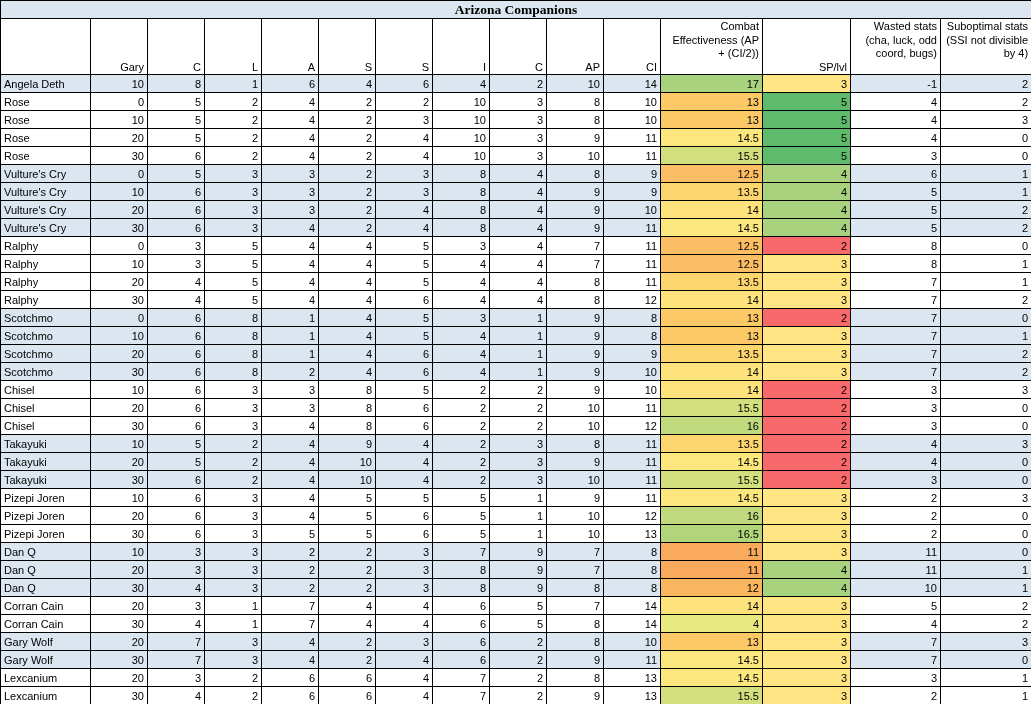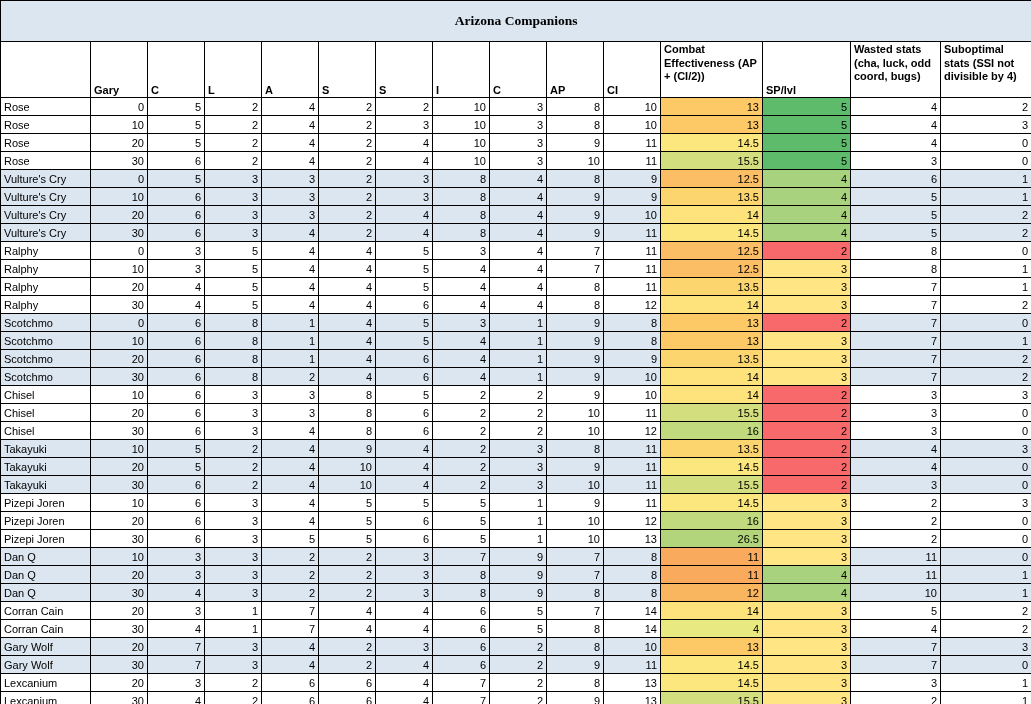--- a/index.html
+++ b/index.html
@@ -13,24 +13,24 @@
   th,td{
     border:1px solid #000;
     font-size:11px;font-weight:normal;
     padding:0 3px;height:18px;box-sizing:border-box;
     overflow:hidden;white-space:nowrap;color:#000;
     background:#fff;
   }
   tr.title-row th{
     height:18px;background:#dce6f1;
     font-family:"Liberation Serif",serif;font-weight:bold;font-size:13.5px;
-    text-align:center;vertical-align:middle;padding:12px;
+    text-align:center;vertical-align:middle;padding:0;
   }
   tr.header-row{height:56px;}
-  tr.header-row th{vertical-align:bottom;text-align:left;line-height:13px;font-weight:bold;}
+  tr.header-row th{vertical-align:bottom;text-align:right;line-height:13px;}
   tr.header-row th.hdr-multi{
     vertical-align:top;white-space:normal;line-height:13.5px;padding-top:1px;
   }
   tbody tr{height:18px;}
   td.num{text-align:right;}
   td.name{text-align:left;}
   tr.shaded td{background:#dce6f1;}
 </style>
 </head>
 <body>
@@ -70,20 +70,37 @@
           <th>C</th>
           <th>AP</th>
           <th>CI</th>
           <th class="hdr-multi">Combat Effectiveness (AP + (CI/2))</th>
           <th>SP/lvl</th>
           <th class="hdr-multi">Wasted stats (cha, luck, odd coord, bugs)</th>
           <th class="hdr-multi">Suboptimal stats (SSI not divisible by 4)</th>
         </tr>
     </thead>
     <tbody id="table-body">
+        <tr class="shaded">
+          <td class="name">Angela Deth</td>
+          <td class="num">10</td>
+          <td class="num">8</td>
+          <td class="num">1</td>
+          <td class="num">6</td>
+          <td class="num">4</td>
+          <td class="num">6</td>
+          <td class="num">4</td>
+          <td class="num">2</td>
+          <td class="num">10</td>
+          <td class="num">14</td>
+          <td class="num" style="background: rgb(169, 210, 127);">17</td>
+          <td class="num" style="background: rgb(255, 229, 132);">3</td>
+          <td class="num">-1</td>
+          <td class="num">2</td>
+        </tr>
         <tr>
           <td class="name">Rose</td>
           <td class="num">0</td>
           <td class="num">5</td>
           <td class="num">2</td>
           <td class="num">4</td>
           <td class="num">2</td>
           <td class="num">2</td>
           <td class="num">10</td>
           <td class="num">3</td>
@@ -490,21 +507,21 @@
           <td class="num">30</td>
           <td class="num">6</td>
           <td class="num">3</td>
           <td class="num">5</td>
           <td class="num">5</td>
           <td class="num">6</td>
           <td class="num">5</td>
           <td class="num">1</td>
           <td class="num">10</td>
           <td class="num">13</td>
-          <td class="num" style="background: rgb(178, 213, 124);">26.5</td>
+          <td class="num" style="background: rgb(178, 213, 124);">16.5</td>
           <td class="num" style="background: rgb(255, 229, 132);">3</td>
           <td class="num">2</td>
           <td class="num">0</td>
         </tr>
         <tr class="shaded">
           <td class="name">Dan Q</td>
           <td class="num">10</td>
           <td class="num">3</td>
           <td class="num">3</td>
           <td class="num">2</td>

